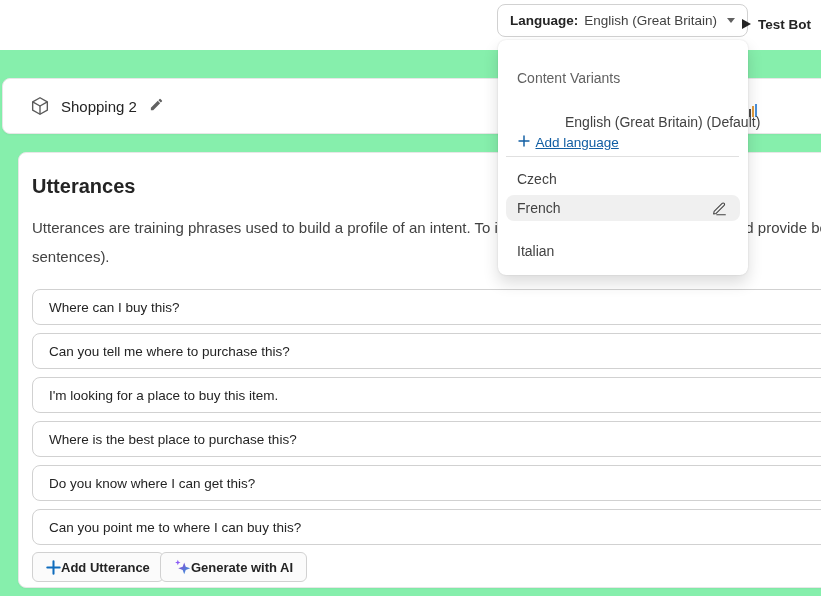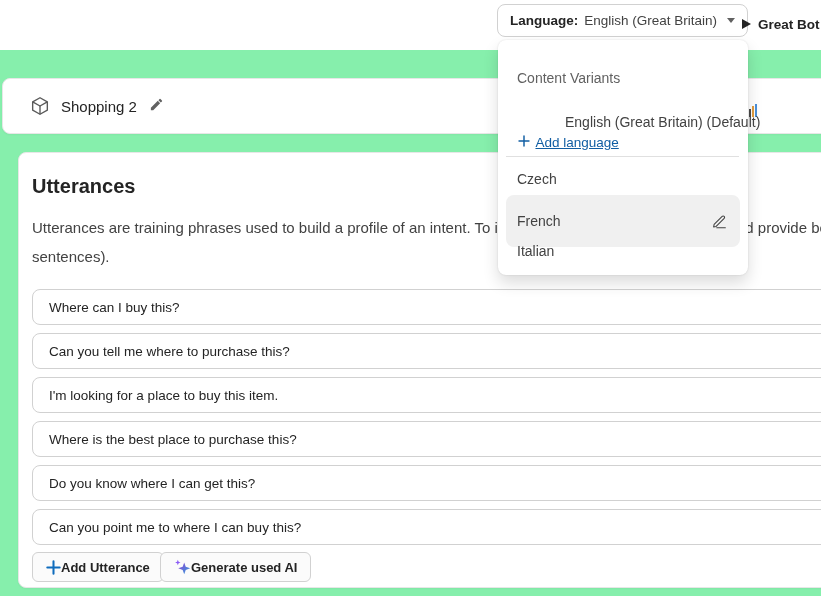--- a/index.html
+++ b/index.html
@@ -91,42 +91,42 @@
   }
   .menu-head { position:absolute; left:19px; top:30px; display:flex; align-items:center; gap:13px;flex-direction:column; }
   .menu-title { font-size:14px; color:#616161; }
   .add-lang { display:flex; gap:5px; background:none; border:none; cursor:pointer;margin-top:36px; }
   .add-lang .lbl { font-size:13.5px; color:#115ea3; text-decoration:underline; font-weight:400; }
   .menu-item { position:absolute; left:19px; font-size:14px; color:#424242; cursor:pointer; white-space:nowrap; }
   .mi-default { top:74px;margin-left:48px; }
   .menu-divider { position:absolute; left:8px; top:116px; width:233px; height:1px; background:#e0e0e0; }
   .mi-czech { top:131px;text-align:right; }
   .highlight-row {
-    position:absolute; left:8px; top:155px; width:234px; height:52px;
+    position:absolute; left:8px; top:155px; width:234px; height:26px;
     background:#f0f0f0; border-radius:8px; cursor:pointer;
     display:flex; align-items:center; justify-content:space-between;
     padding:0 12px 0 11px;
   }
   .highlight-row .lbl { font-size:14px; color:#424242; }
   .mi-italian { top:203px; }
 </style>
 </head>
 <body>
 
 <div class="app">
 
   <div class="topbar">
     <div class="lang-btn">
       <span class="lbl">Language:</span>
       <span class="val">English (Great Britain)</span>
       <span class="caret-down"></span>
     </div>
     <button class="testbot-btn">
       <span class="play-icon"></span>
-      <span class="lbl">Great Bot</span>
+      <span class="lbl">Test Bot</span>
     </button>
   </div>
 
   <div class="header-card">
     <span class="intent-icon">
       <svg width="22" height="22" viewBox="0 0 24 24" fill="none" stroke="#5a5a5a" stroke-width="1.5" stroke-linejoin="round">
         <path d="M12 3 L20 7.5 L20 16.5 L12 21 L4 16.5 L4 7.5 Z"></path>
         <path d="M4 7.5 L12 12 L20 7.5"></path>
         <path d="M12 12 L12 21"></path>
       </svg>
@@ -172,21 +172,21 @@
           <defs>
             <linearGradient id="sg" x1="0" y1="0" x2="1" y2="1">
               <stop offset="0" stop-color="#9543d8"></stop>
               <stop offset="1" stop-color="#2aa0d8"></stop>
             </linearGradient>
           </defs>
           <path d="M12 4 L13.8 9.2 L19 11 L13.8 12.8 L12 18 L10.2 12.8 L5 11 L10.2 9.2 Z" fill="url(#sg)"></path>
           <path d="M4.5 1 L5.4 3.3 L7.7 4.2 L5.4 5.1 L4.5 7.4 L3.6 5.1 L1.3 4.2 L3.6 3.3 Z" fill="#8b5cf6"></path>
         </svg>
       </span>
-      <span>Generate used AI</span>
+      <span>Generate with AI</span>
     </button>
   </div>
 
   <div class="lang-menu">
     <div class="menu-head">
       <span class="menu-title">Content Variants</span>
       <button class="add-lang">
         <span style="display:inline-flex;">
           <svg width="12" height="12" viewBox="0 0 14 14" fill="none" stroke="#115ea3" stroke-width="1.7" stroke-linecap="round">
             <path d="M7 1.2 V12.8 M1.2 7 H12.8"></path>

